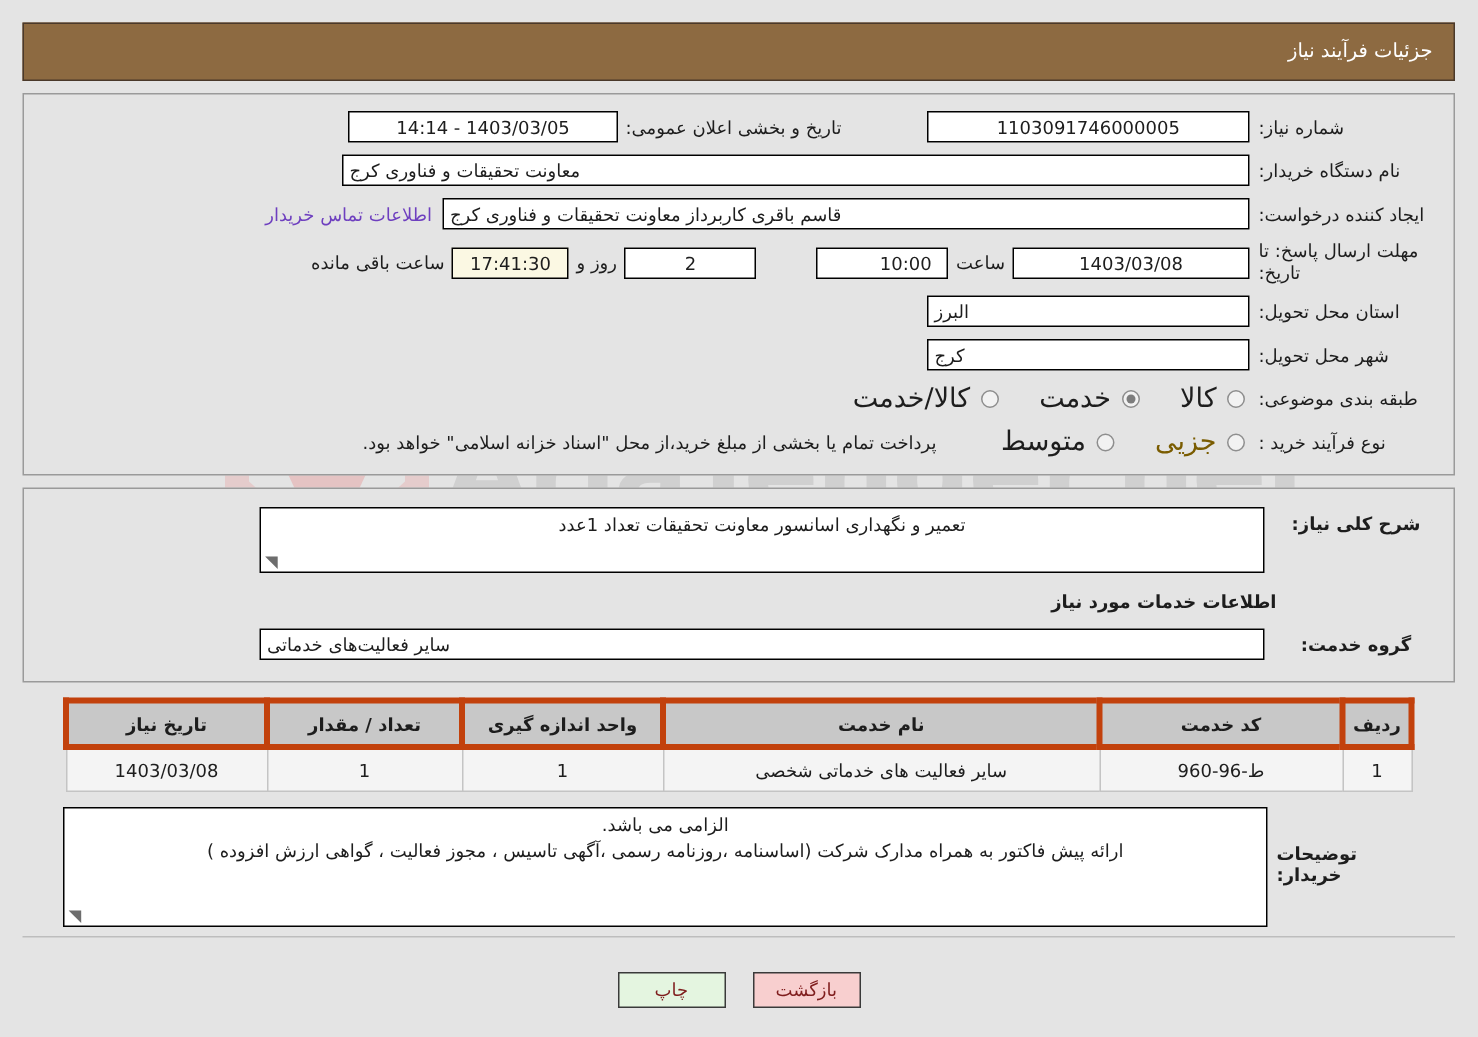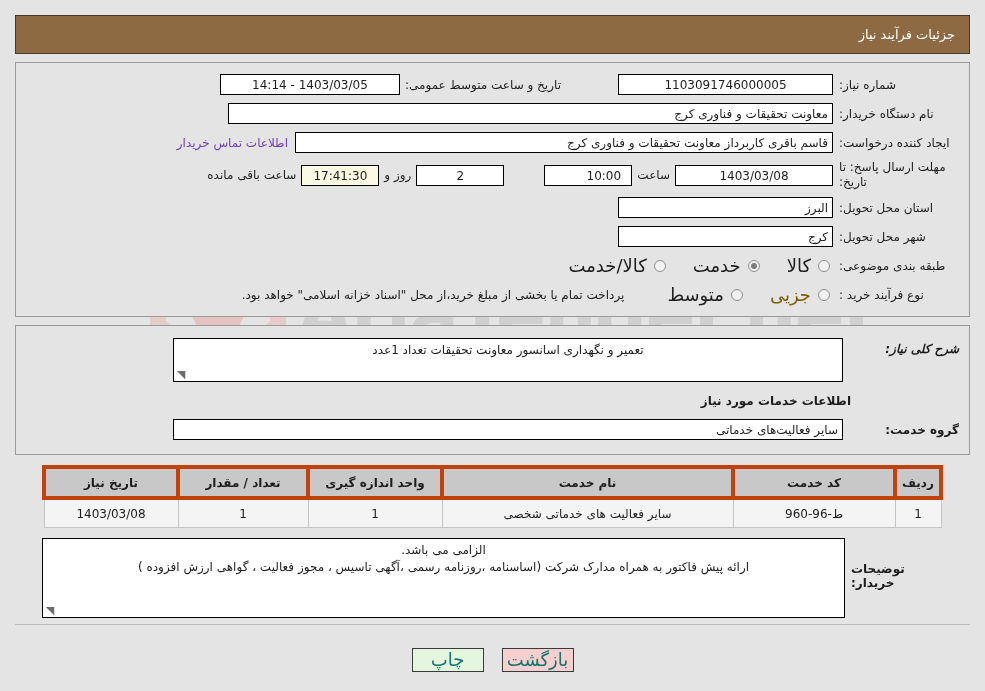--- a/index.html
+++ b/index.html
@@ -122,21 +122,21 @@
     height: 21px;
     line-height: 21px;
     box-sizing: border-box;
     padding: 0 4px;
     font-size: 12px;
     color: #1d1d1d;
     overflow: hidden;
     white-space: nowrap;
   }
   .fld.center { text-align: center; }
-  .fld.right  { text-align: right; }
+  .fld.right  { text-align: left; }
   .fld.cream  { background: #fbf8e3; }
 
   .link {
     color: #6e3fbf;
     font-size: 12px;
     white-space: nowrap;
     cursor: pointer;
     padding: 0 7px;
   }
   .mini { font-size: 12px; padding: 0 5px; white-space: nowrap; }
@@ -229,26 +229,26 @@
     top: 648px;
     display: flex;
     justify-content: center;
     gap: 18px;
     z-index: 3;
   }
   .btn {
     border: 1px solid #3a3a3a;
     height: 24px;
     min-width: 72px;
-    font-size: 18px;
+    font-size: 12px;
     line-height: 22px;
     text-align: center;
     cursor: pointer;
     box-sizing: border-box;
-    color: #0f766e;
+    color: #7f1d1d;
   }
   .btn-back  { background: #f8cfcf; }
   .btn-print { background: #e4f5e0; }
 
   .hr-sep {
     border: 0;
     border-top: 1px solid #bdbdbd;
     margin: 6px 15px 0 15px;
   }
 </style>
@@ -265,21 +265,21 @@
 
   <div class="titlebar">
     <span class="t">جزئیات فرآیند نیاز</span>
   </div>
 
   <div class="panel panel-top">
 
     <div class="row">
       <span class="lbl lbl-w">شماره نیاز:</span>
       <span class="fld center" style="width:215px;">1103091746000005</span>
-      <span class="mini" style="margin-right:52px;">تاریخ و ساعت متوسط عمومی:</span>
+      <span class="mini" style="margin-right:52px;">تاریخ و بخشی اعلان عمومی:</span>
       <span class="fld center" style="width:180px;">1403/03/05 - 14:14</span>
     </div>
 
     <div class="row">
       <span class="lbl lbl-w">نام دستگاه خریدار:</span>
       <span class="fld right" style="width:605px;">معاونت تحقیقات و فناوری کرج</span>
     </div>
 
     <div class="row">
       <span class="lbl lbl-w">ایجاد کننده درخواست:</span>
@@ -335,31 +335,31 @@
         <span class="rl">متوسط</span>
       </span>
       <span class="mini" style="margin-right:14px;">پرداخت تمام یا بخشی از مبلغ خرید،از محل "اسناد خزانه اسلامی" خواهد بود.</span>
     </div>
 
   </div>
 
   <div class="panel panel-mid">
 
     <div class="row" style="align-items:flex-start;margin-top:4px;">
-      <span class="lbl bold-lbl" style="width:110px;padding-top:4px;text-align:right;font-style:italic;">شرح کلی نیاز:</span>
+      <span class="lbl bold-lbl" style="width:110px;padding-top:4px;text-align:center;">شرح کلی نیاز:</span>
       <span class="ta" style="width:670px;height:44px;">
         <span>تعمیر و نگهداری اسانسور معاونت تحقیقات تعداد 1عدد</span>
         <span class="grip">◤</span>
       </span>
     </div>
 
     <div class="section-title" style="margin-right:106px;">اطلاعات خدمات مورد نیاز</div>
 
     <div class="row">
-      <span class="lbl bold-lbl" style="width:110px;text-align:right;">گروه خدمت:</span>
+      <span class="lbl bold-lbl" style="width:110px;text-align:center;">گروه خدمت:</span>
       <span class="fld right" style="width:670px;">سایر فعالیت‌های خدماتی</span>
     </div>
 
   </div>
 
   <div style="margin:10px 42px 0 42px;">
     <table class="grid">
       <thead>
         <tr>
           <th style="width:34px;">ردیف</th>

